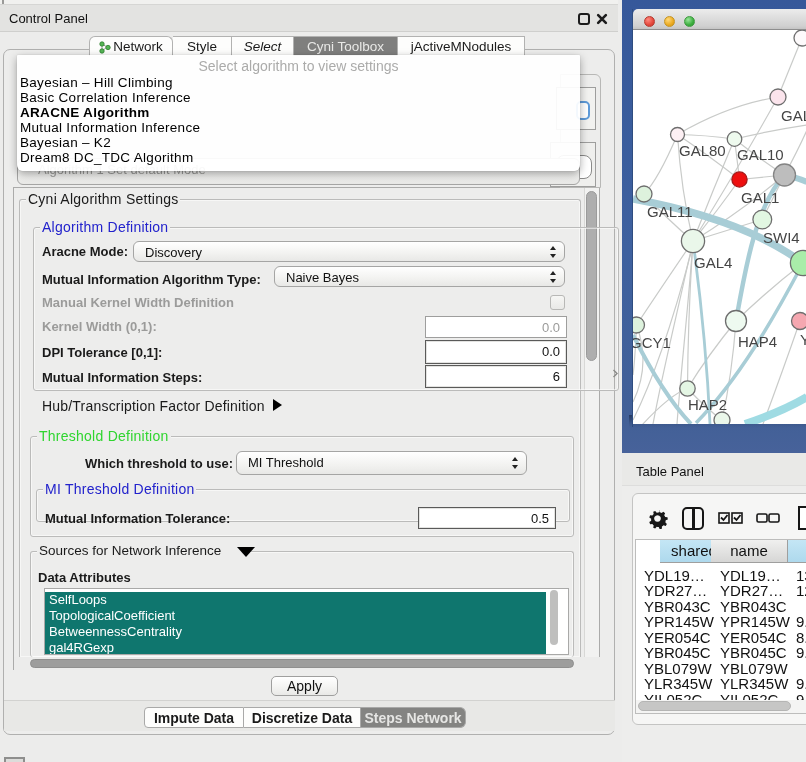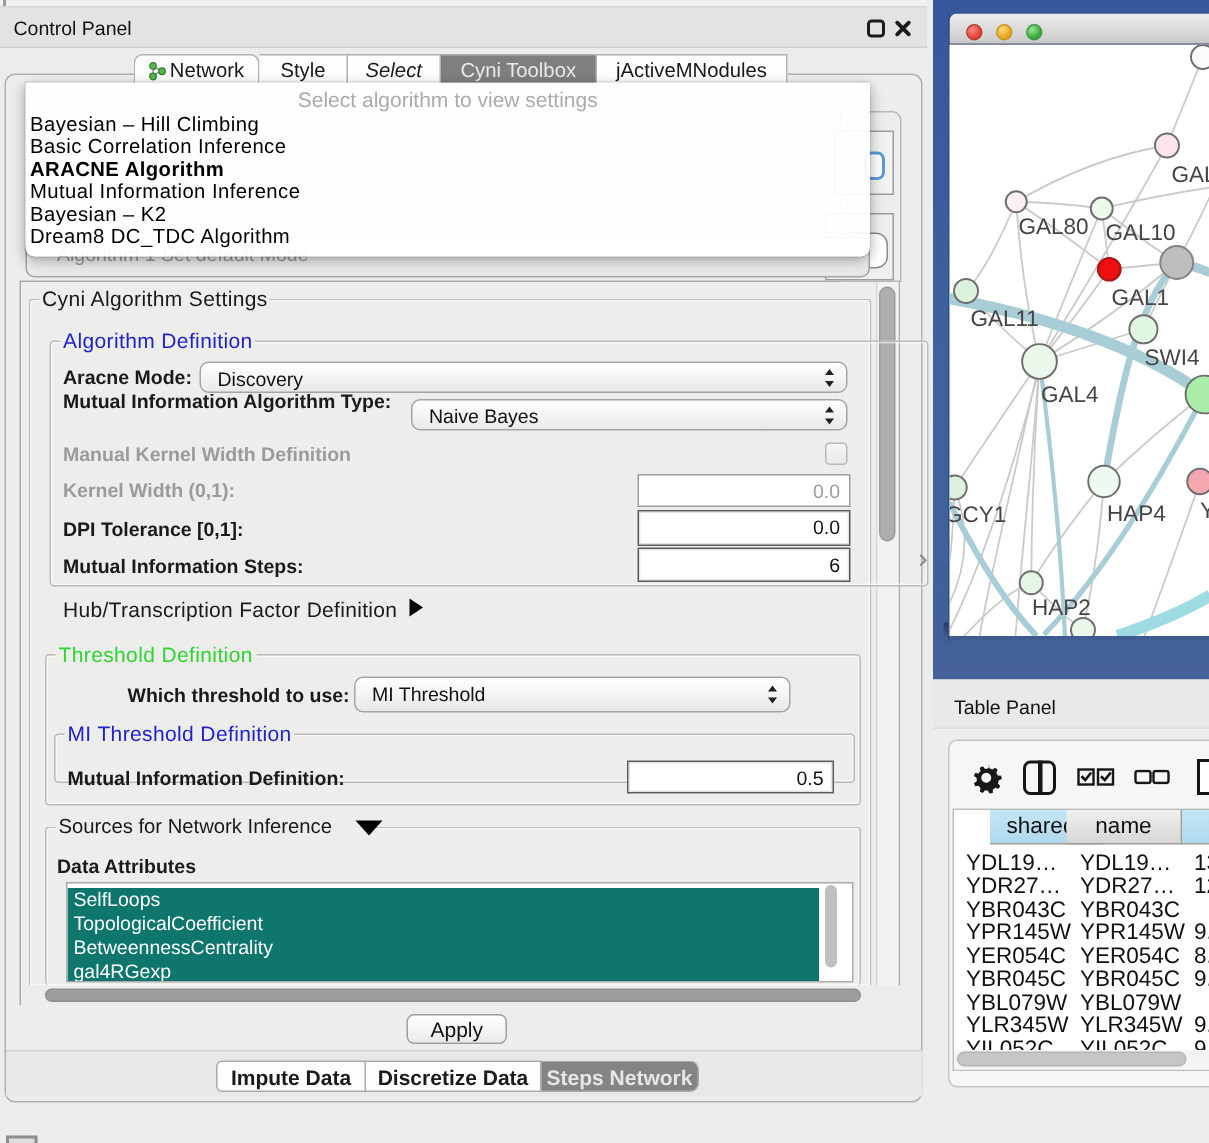--- a/index.html
+++ b/index.html
@@ -149,21 +149,21 @@
     <span class="gt blue">Algorithm Definition</span>
   </div>
   <span class="lbl" style="left:42px; top:244px;">Aracne Mode:</span>
   <div class="combo" style="left:133px; top:241px; width:432px; height:21px;">
       <span class="cv">Discovery</span>
       <span class="ar">
         <span class="up"></span>
         <span class="dn"></span>
       </span>
     </div>
-  <span class="lbl" style="left:42px; top:260px;text-align:right;">Mutual Information Algorithm Type:</span>
+  <span class="lbl" style="left:42px; top:272px;text-align:right;">Mutual Information Algorithm Type:</span>
   <div class="combo" style="left:274px; top:266px; width:291px; height:21px;">
       <span class="cv">Naive Bayes</span>
       <span class="ar">
         <span class="up"></span>
         <span class="dn"></span>
       </span>
     </div>
   <span class="lbl dis" style="left:42px; top:295px;">Manual Kernel Width Definition</span>
   <span class="cb" style="left:550px; top:295px;"></span>
   <span class="lbl dis" style="left:42px; top:319px;">Kernel Width (0,1):</span>
@@ -184,21 +184,21 @@
       <span class="cv">MI Threshold</span>
       <span class="ar">
         <span class="up"></span>
         <span class="dn"></span>
       </span>
     </div>
 
   <div class="grp" style="left:36px; top:489px; width:534px; height:33px;">
     <span class="gt blue">MI Threshold Definition</span>
   </div>
-  <span class="lbl" style="left:45px; top:511px;">Mutual Information Definition:</span>
+  <span class="lbl" style="left:45px; top:511px;">Mutual Information Tolerance:</span>
   <div class="field dk" style="left:418px; top:507px; width:138px; height:22px;">0.5</div>
 
   <div class="grp" style="left:30px; top:551px; width:544px; height:106px; border-bottom:none;">
     <span class="gt" style="font-size:13.5px; letter-spacing:0; padding-right:28px;">Sources for Network Inference</span>
     <span style="position:absolute; top:-5px; left:206px; width:0; height:0; border-left:9.5px solid transparent; border-right:9.5px solid transparent; border-top:10px solid #000;"></span>
   </div>
   <span class="lbl" style="left:38px; top:570px;">Data Attributes</span>
   <div class="abs" id="dlist">
     <div class="lrow" style="top:3px;">SelfLoops</div>
     <div class="lrow" style="top:19px;">TopologicalCoefficient</div>

